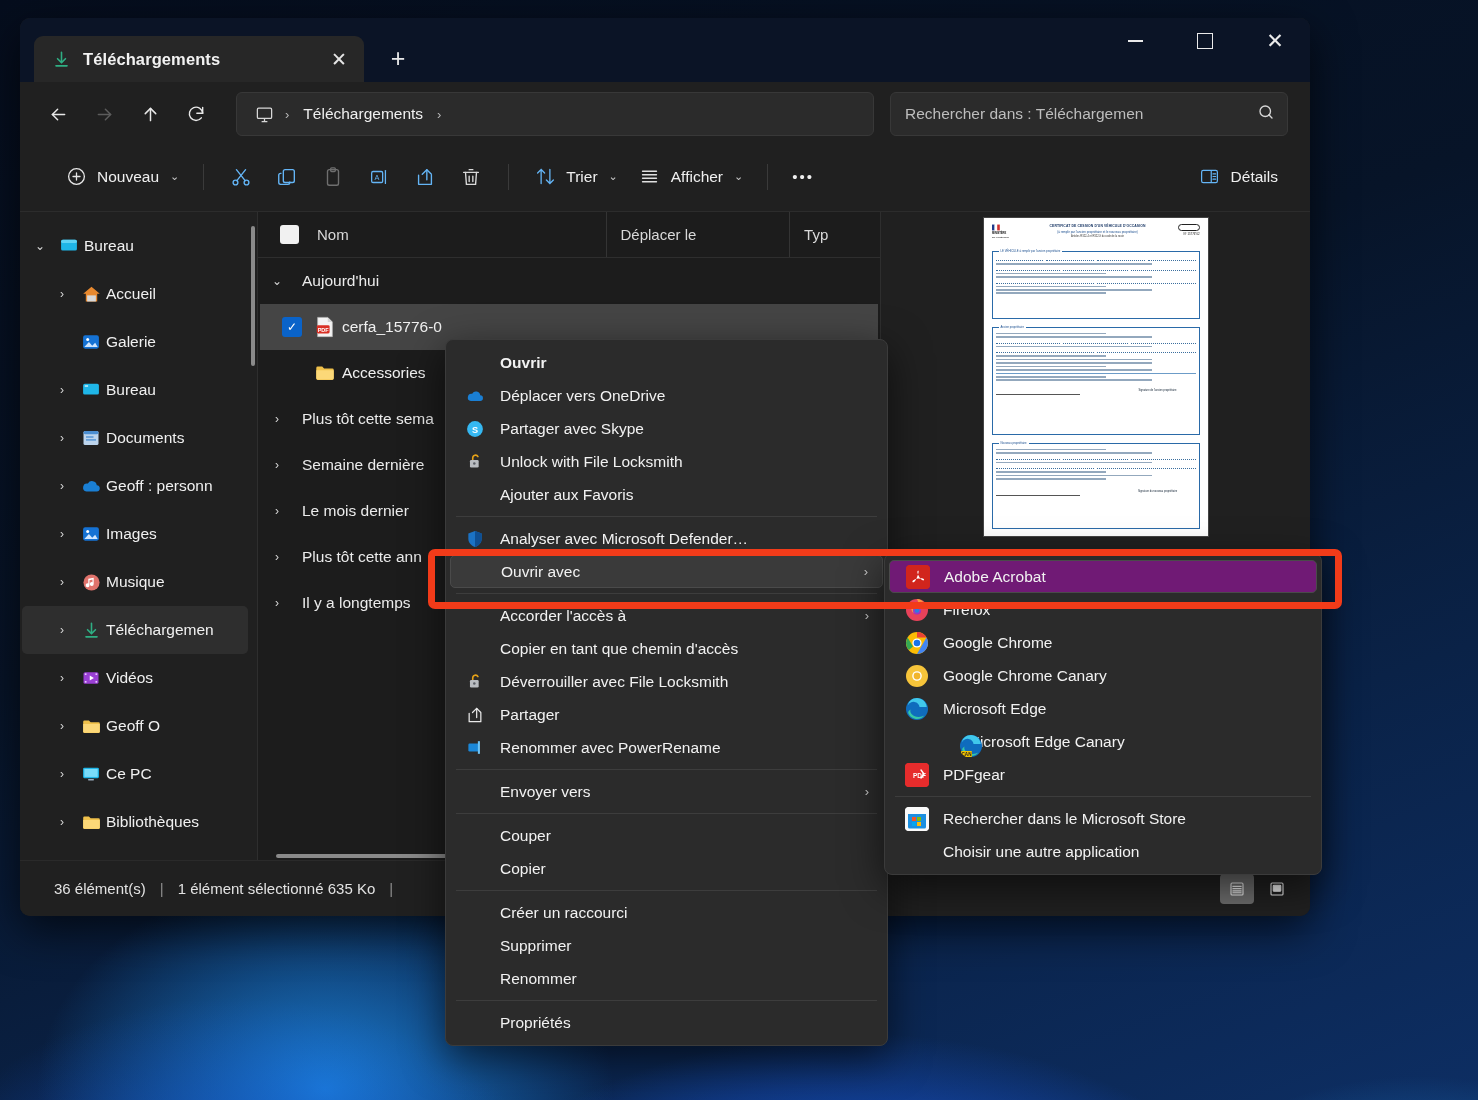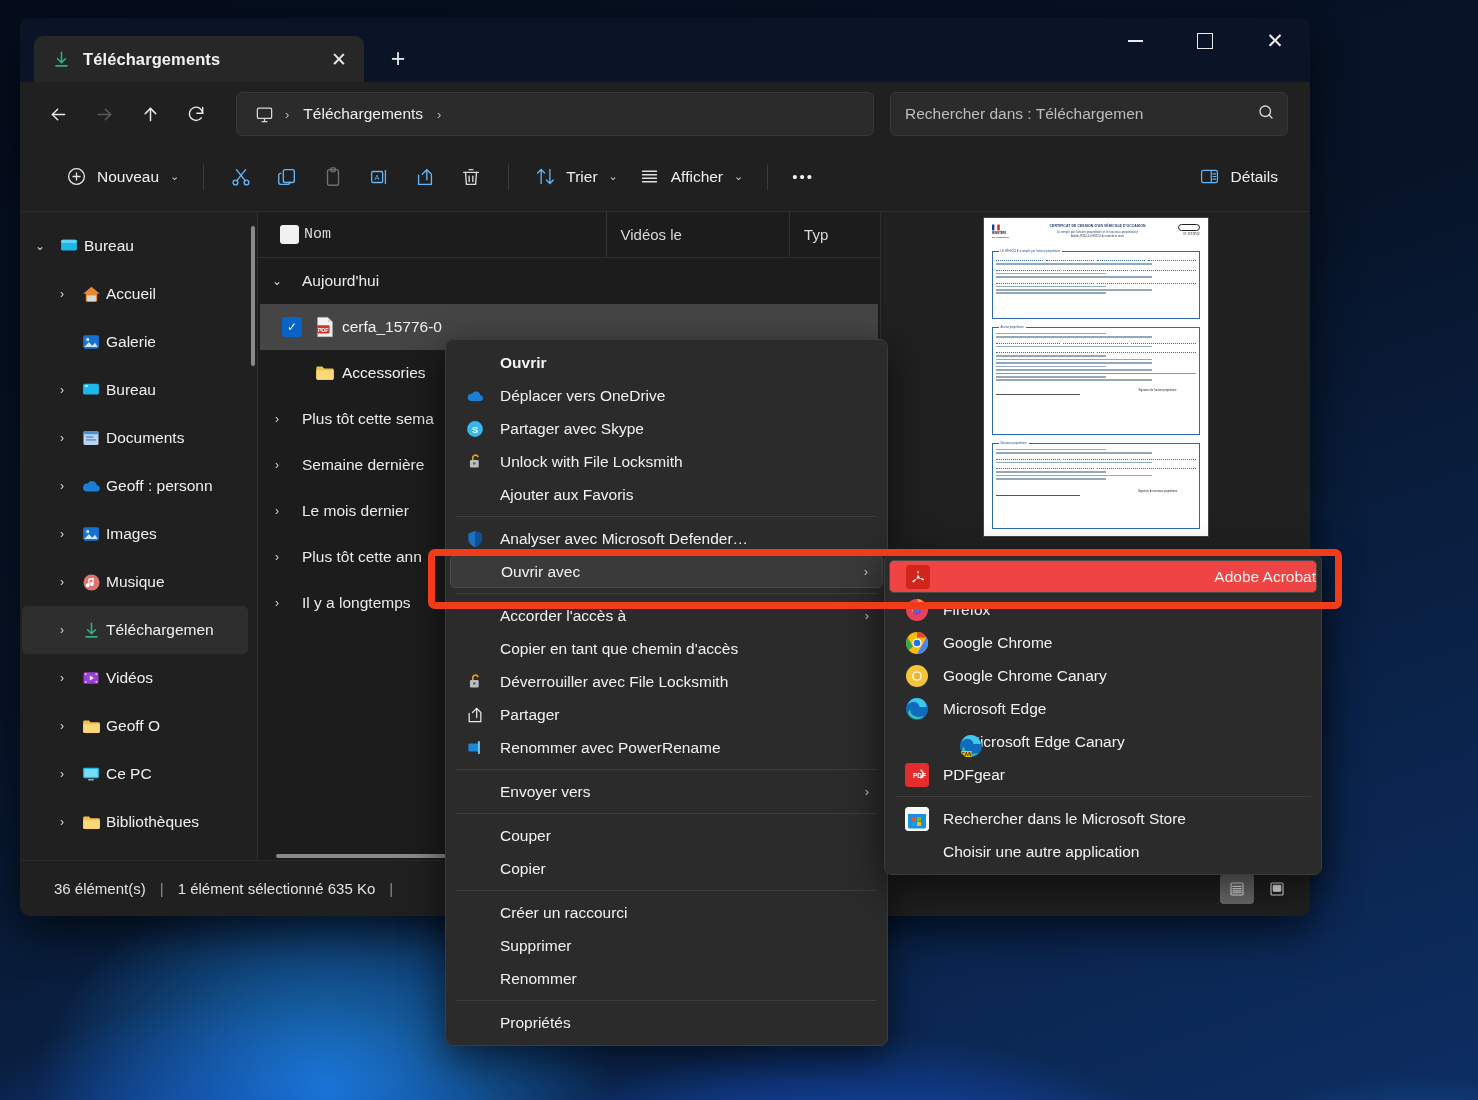--- a/index.html
+++ b/index.html
@@ -177,21 +177,21 @@
 
   
   .filelist { flex: 1; background: #1c1c1c; position: relative; overflow: hidden; }
   .colheader {
     display: flex; align-items: center;
     height: 46px;
     border-bottom: 1px solid #2e2e2e;
     color: #d9d9d9; font-size: 15px;
     padding-left: 22px;
   }
-  .col-name { display: flex; align-items: center; gap: 5px; width: 450px; font-family: Liberation Mono, monospace; }
+  .col-name { display: flex; align-items: center; gap: 18px; width: 450px; }
   .col-check {
     width: 19px; height: 19px; border-radius: 3px;
     background: #f1f1f1;
   }
   .col-mod { width: 248px; padding-left: 14px; border-left: 1px solid #343434; height:100%; display:flex; align-items:center; }
   .col-type { width: 120px; padding-left: 14px; border-left: 1px solid #343434; height:100%; display:flex; align-items:center; }
 
   .grouprow {
     display: flex; align-items: center; gap: 14px;
     height: 46px; padding-left: 8px;
@@ -309,21 +309,21 @@
     z-index: 45;
   }
   .smi {
     display: flex; align-items: center;
     height: 33px; margin: 0 4px;
     padding-left: 54px;
     border-radius: 5px;
     color: #f2f2f2; font-size: 15.5px;
     position: relative;
   }
-  .smi.hl { background: #ef4444; border: 1px solid #4a4a4a; justify-content: flex-end; }
+  .smi.hl { background: #701a75; border: 1px solid #4a4a4a; }
   .smi .aicon {
     position: absolute; left: 16px; top: 50%; transform: translateY(-50%);
     width: 24px; height: 24px; border-radius: 4px;
     display: flex; align-items: center; justify-content: center;
     font-size: 9px; font-weight: 700; color: #fff;
     overflow: hidden;
   }
 
   
   .redbox {
@@ -675,21 +675,21 @@
       <div class="sb-divider"></div>
     </div>
 
     <div class="filelist">
       <div class="colheader">
         <div class="col-name">
           <span class="col-check"></span>
           <span>Nom</span>
         </div>
         <div class="col-mod">
-          <span>Vidéos le</span>
+          <span>Déplacer le</span>
         </div>
         <div class="col-type">
           <span>Typ</span>
         </div>
 
       </div>
 
       <div class="grouprow">
         <span class="gchev">⌄</span>
         <span>Aujourd'hui</span>

